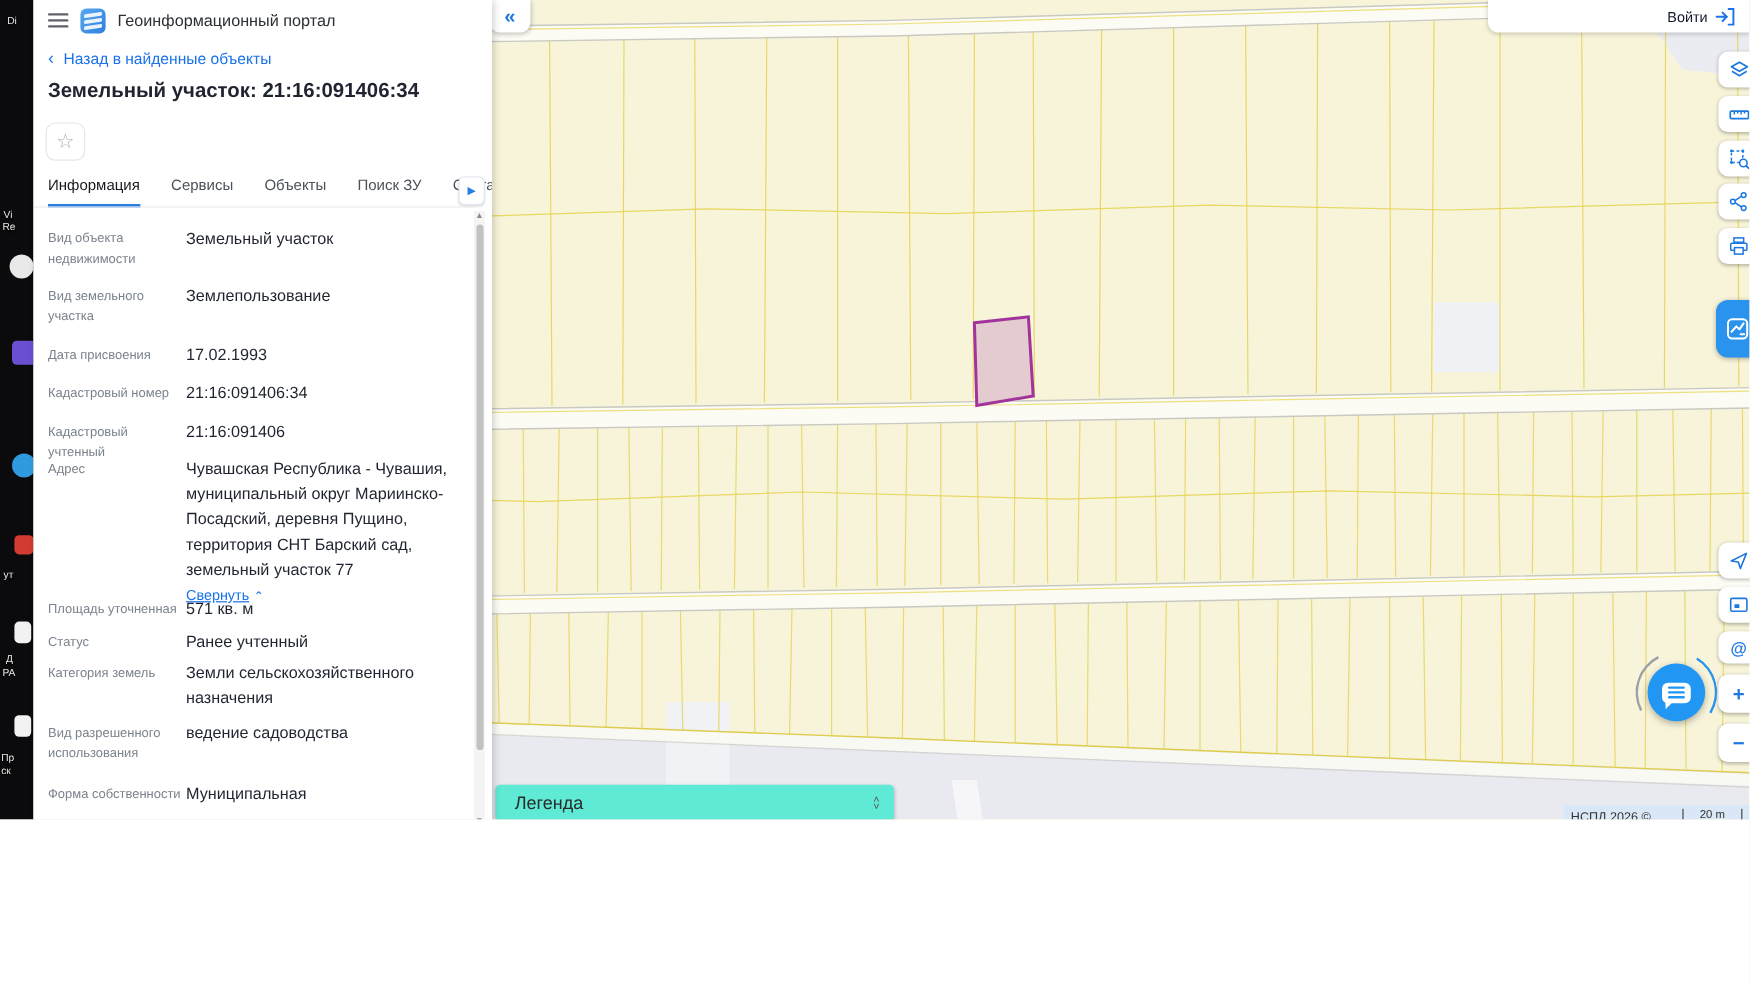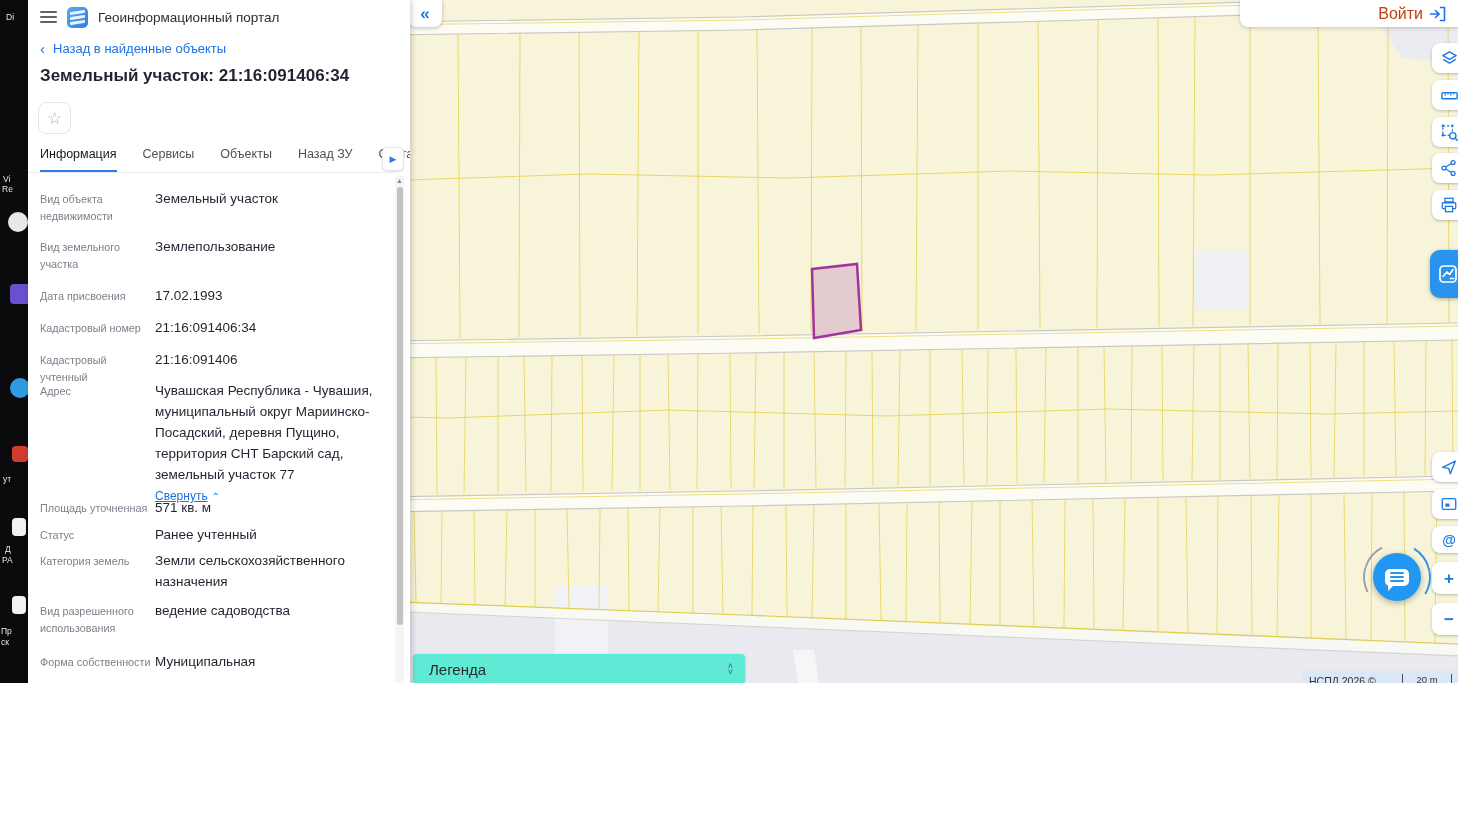--- a/index.html
+++ b/index.html
@@ -13,21 +13,21 @@
   .desk-ico { position:absolute; border-radius:4px; }
 
   
   #map { position:absolute; left:28px; top:0; width:1430px; height:690px; background:#f8f4da; overflow:hidden; }
   #map-svg { position:absolute; left:0; top:0; }
 
   
   .float-btn { position:absolute; background:#fff; box-shadow:0 1px 4px rgba(0,0,0,.25); display:flex; align-items:center; justify-content:center; }
   #collapse-panel-btn { left:408px; top:0; width:34px; height:27px; border-radius:0 0 8px 8px; color:#1d78e0; font-size:17px; font-weight:bold; cursor:pointer; }
   #login-bar { position:absolute; left:1240px; top:0; width:218px; height:27px; background:#fff; border-radius:0 0 0 8px; box-shadow:0 1px 4px rgba(0,0,0,.2); display:flex; align-items:center; justify-content:flex-end; padding-right:12px; gap:6px; }
-  #login-bar span { color:#c2410c; font-size:16px; }
+  #login-bar span { color:#0f172a; font-size:12px; }
 
   .tool-btn { position:absolute; left:1432px; width:34px; height:30px; background:#fff; border-radius:8px 0 0 8px; box-shadow:0 1px 3px rgba(0,0,0,.25); display:flex; align-items:center; justify-content:center; color:#1d78e0; cursor:pointer; }
   .tool-btn svg { display:block; }
   #tool-active { position:absolute; left:1430px; top:250px; width:36px; height:48px; background:#2a93ee; border-radius:10px 0 0 10px; box-shadow:0 1px 4px rgba(0,0,0,.3); display:flex; align-items:center; justify-content:center; }
   .tool-txt { font-size:17px; font-weight:bold; color:#1d78e0; line-height:1; }
 
   
   #chat-fab { position:absolute; left:1363px; top:543px; width:68px; height:68px; }
   #chat-fab .ring { position:absolute; inset:0; border-radius:50%; border:2px solid transparent; }
   #chat-fab .ring.g { border-left-color:#9aa0a6; transform:rotate(18deg); }
@@ -409,21 +409,21 @@
     <div id="obj-title">Земельный участок: 21:16:091406:34</div>
 
     <div id="star-btn">
         <span>☆</span>
       </div>
 
     <div id="tabs">
       <span class="tab active">Информация</span>
       <span class="tab">Сервисы</span>
       <span class="tab">Объекты</span>
-      <span class="tab">Назад ЗУ</span>
+      <span class="tab">Поиск ЗУ</span>
       <span class="tab">Состав</span>
     </div>
     <div id="tabs-more">
         <span>▶</span>
       </div>
     <div id="tabs-divider"></div>
 
     <div class="info-row" style="top:188px;">
       <span class="lbl">Вид объекта недвижимости</span>
       <span class="val">Земельный участок</span>

